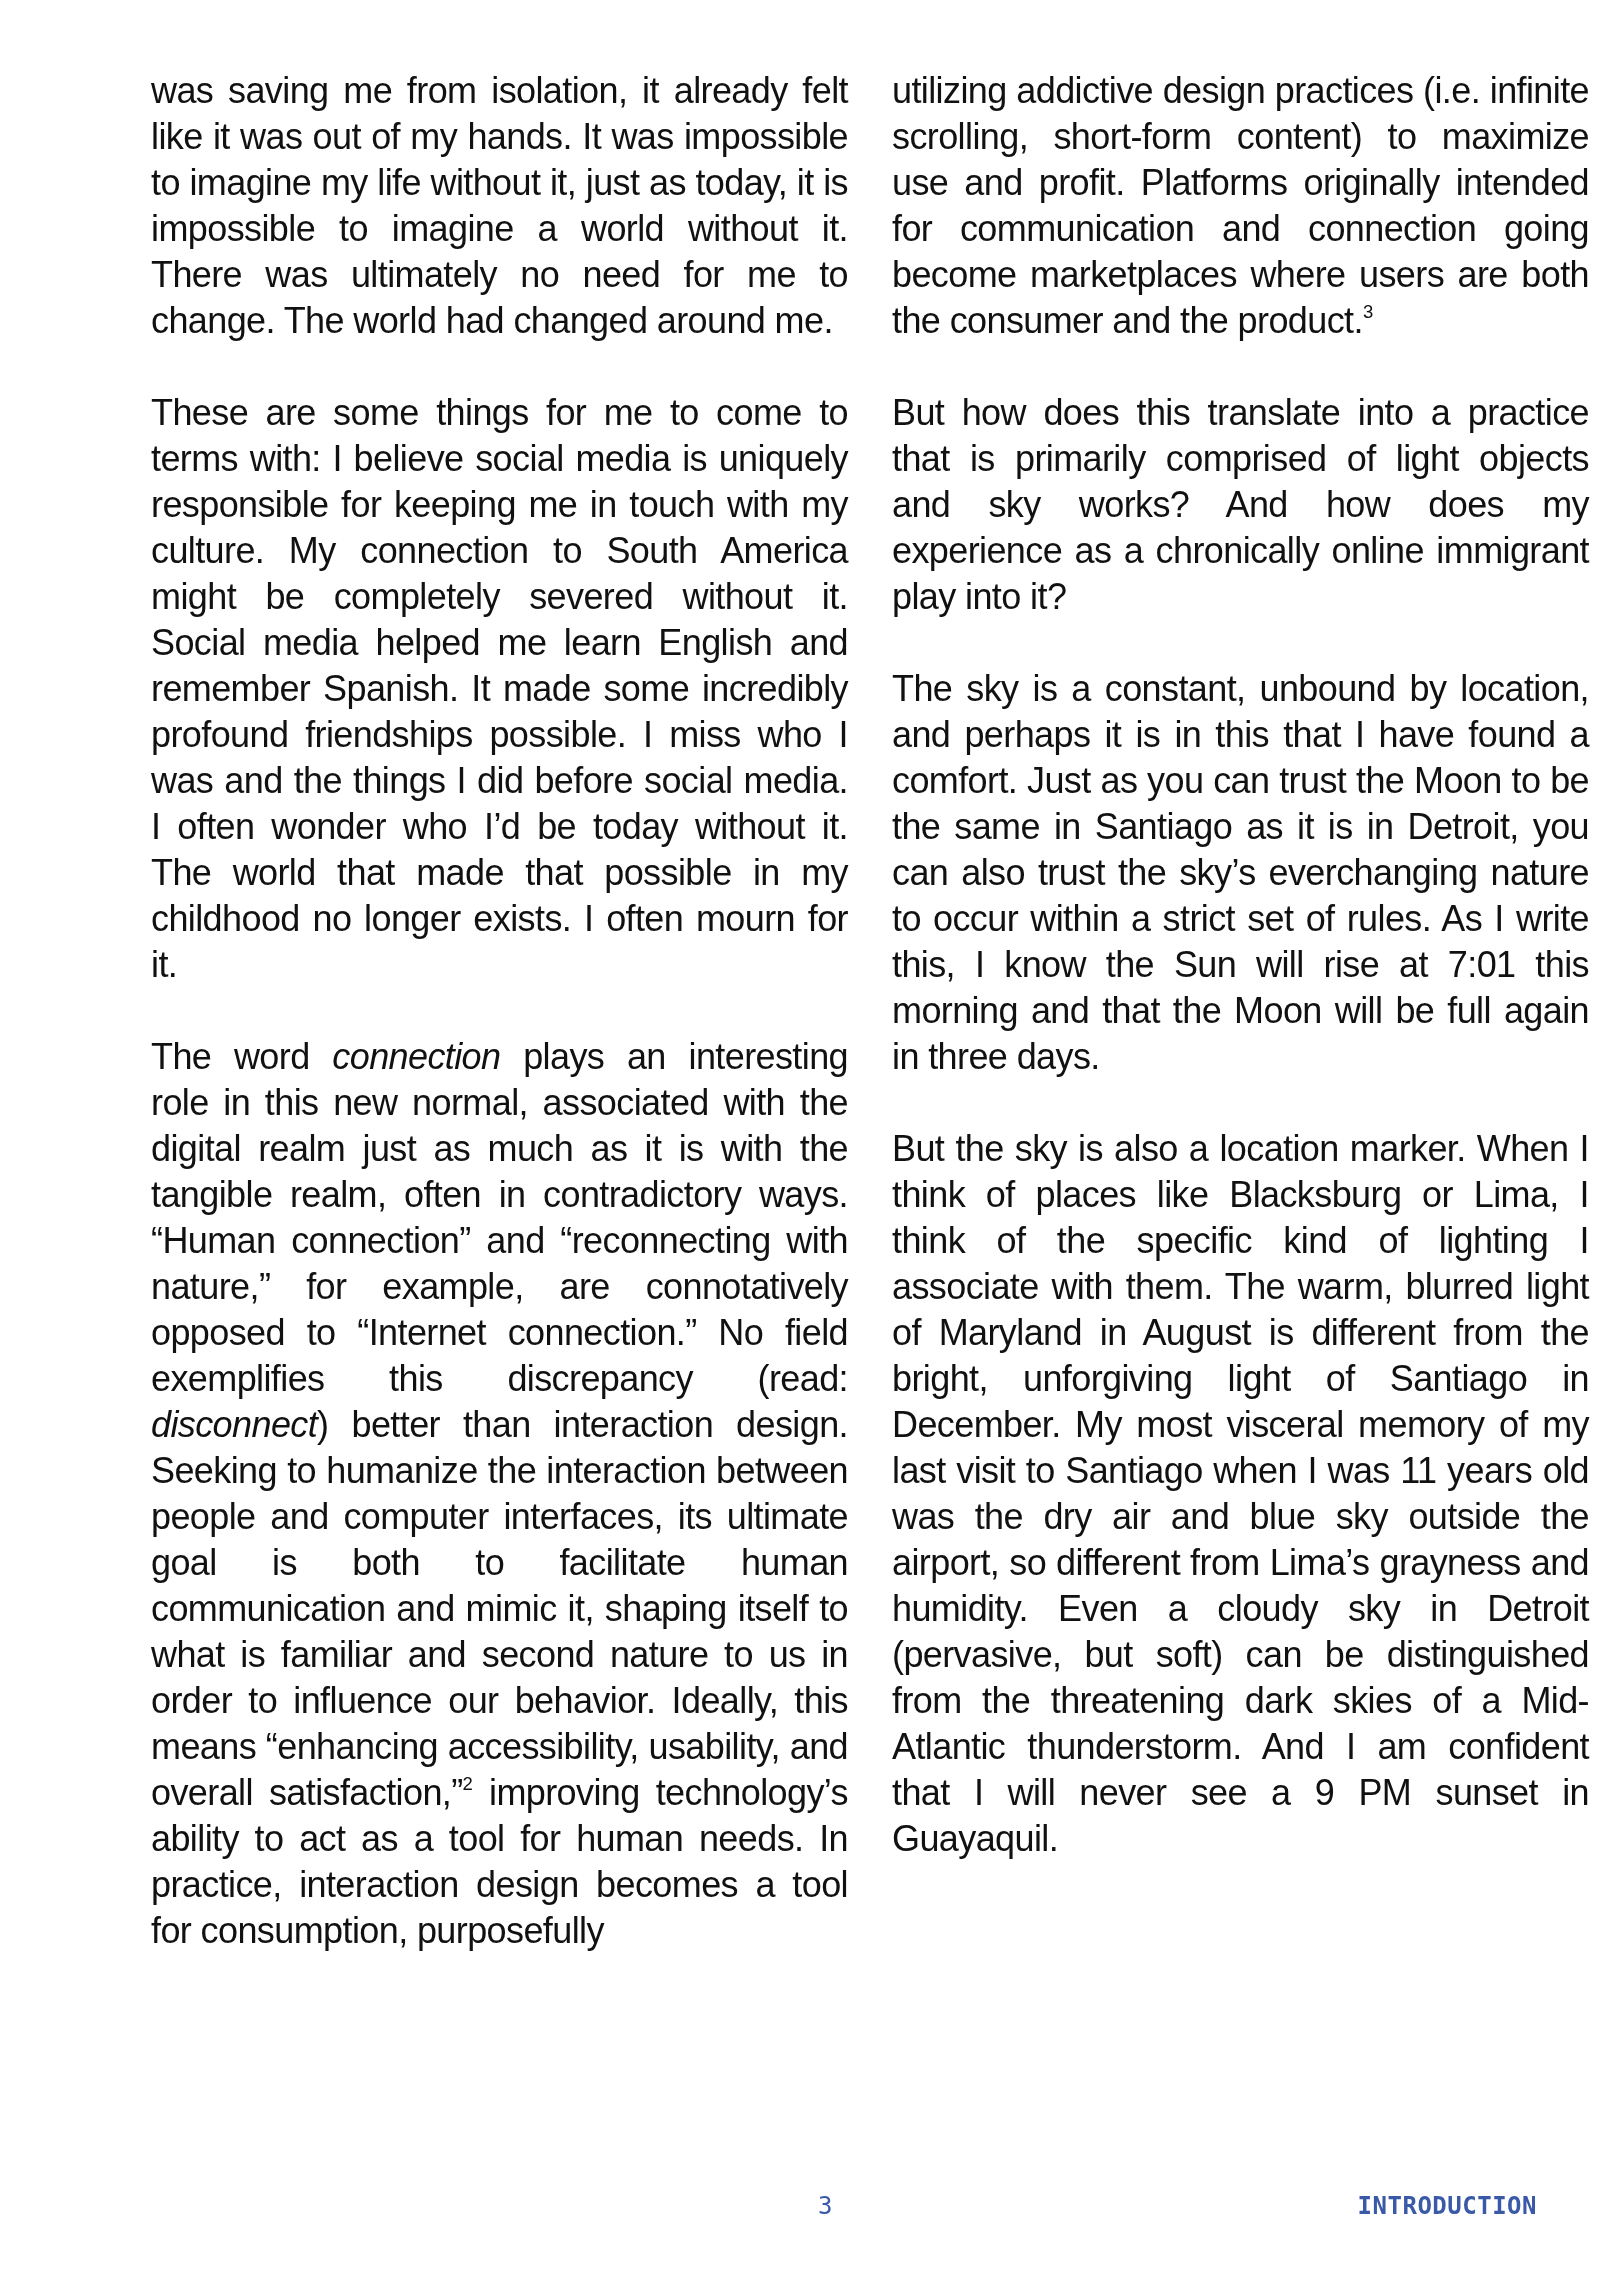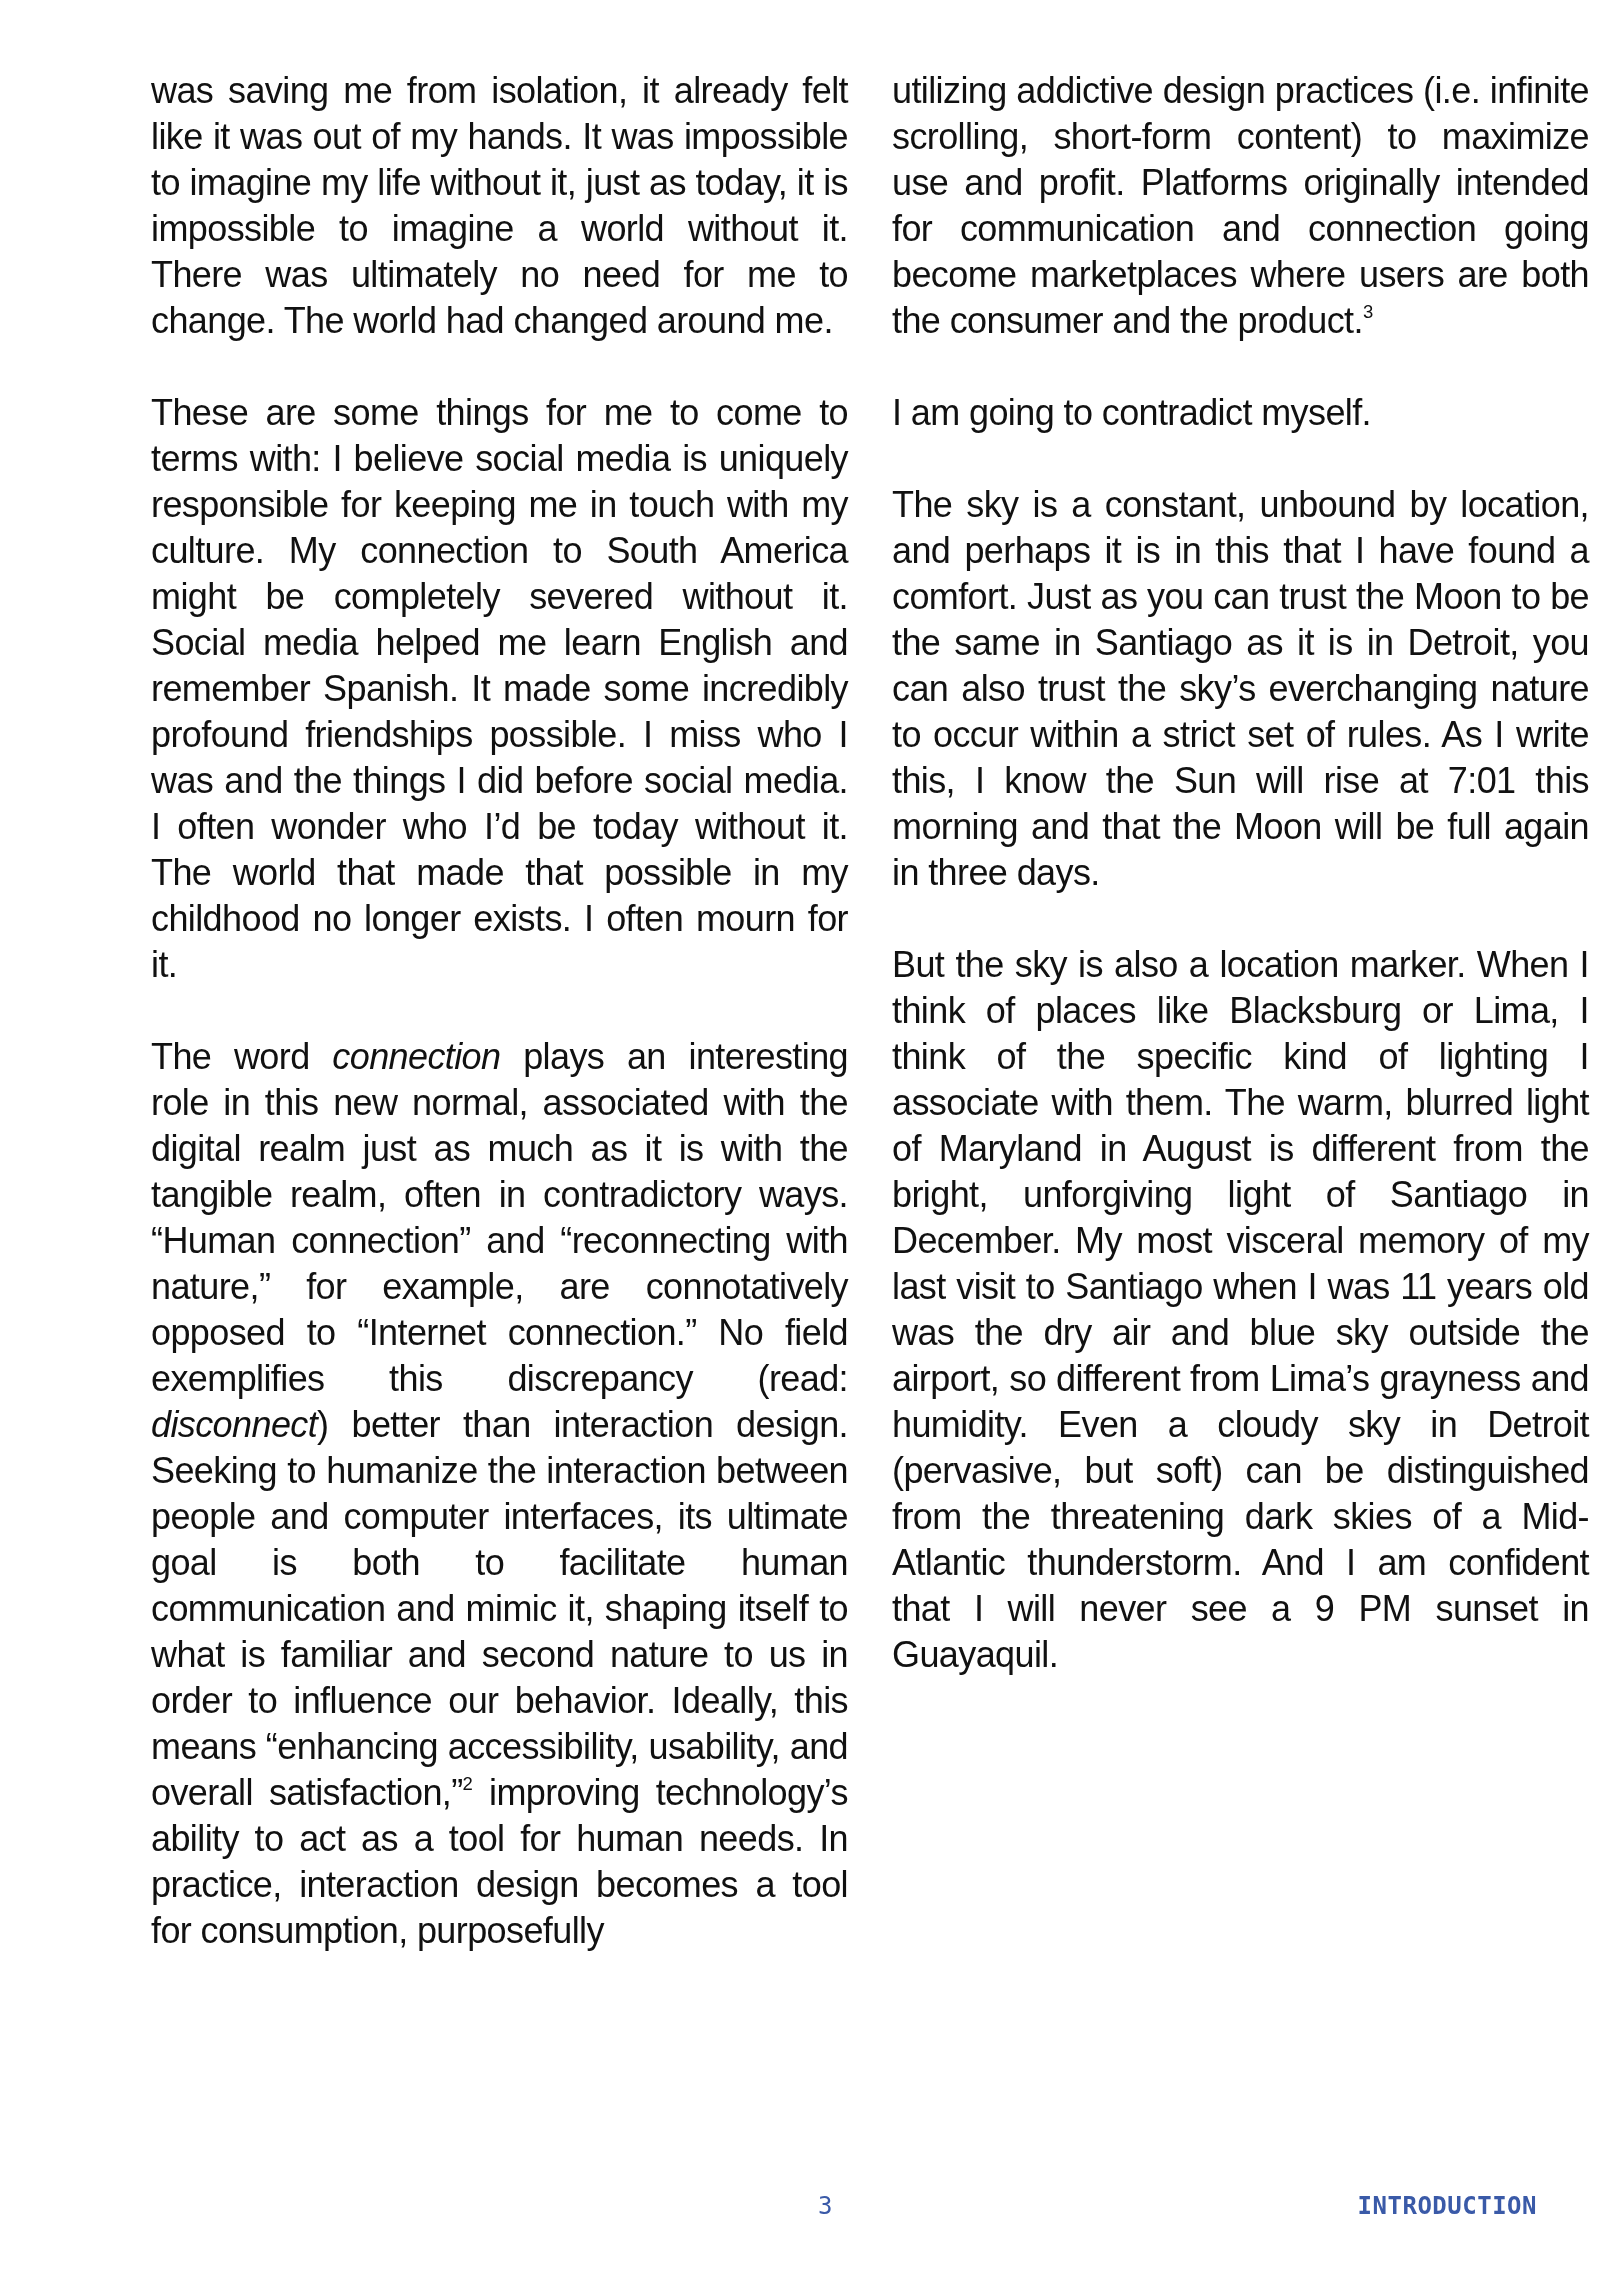--- a/index.html
+++ b/index.html
@@ -75,21 +75,21 @@
     <p class="para">
       <span>The word </span><em>connection</em><span> plays an interesting role in this new normal, associated with the digital realm just as much as it is with the tangible realm, often in contradictory ways. “Human connection” and “reconnecting with nature,” for example, are connotatively opposed to “Internet connection.” No field exemplifies this discrepancy (read: </span><em>disconnect</em><span>) better than interaction design. Seeking to humanize the interaction between people and computer interfaces, its ultimate goal is both to facilitate human communication and mimic it, shaping itself to what is familiar and second nature to us in order to influence our behavior. Ideally, this means “enhancing accessibility, usability, and overall satisfaction,”</span><sup class="fn">2</sup><span> improving technology’s ability to act as a tool for human needs. In practice, interaction design becomes a tool for consumption, purposefully</span>
     </p>
   </div>
 
   <div class="column col-right">
     <p class="para">
       <span>utilizing addictive design practices (i.e. infinite scrolling, short-form content) to maximize use and profit. Platforms originally intended for communication and connection going become marketplaces where users are both the consumer and the product.</span><sup class="fn">3</sup>
     </p>
     <p class="para">
-      <span>I am going to contradict myself.</span>
+      <span>But how does this translate into a practice that is primarily comprised of light objects and sky works? And how does my experience as a chronically online immigrant play into it?</span>
     </p>
     <p class="para">
       <span>The sky is a constant, unbound by location, and perhaps it is in this that I have found a comfort. Just as you can trust the Moon to be the same in Santiago as it is in Detroit, you can also trust the sky’s everchanging nature to occur within a strict set of rules. As I write this, I know the Sun will rise at 7:01 this morning and that the Moon will be full again in three days.</span>
     </p>
     <p class="para">
       <span>But the sky is also a location marker. When I think of places like Blacksburg or Lima, I think of the specific kind of lighting I associate with them. The warm, blurred light of Maryland in August is different from the bright, unforgiving light of Santiago in December. My most visceral memory of my last visit to Santiago when I was 11 years old was the dry air and blue sky outside the airport, so different from Lima’s grayness and humidity. Even a cloudy sky in Detroit (pervasive, but soft) can be distinguished from the threatening dark skies of a Mid-Atlantic thunderstorm. And I am confident that I will never see a 9 PM sunset in Guayaquil.</span>
     </p>
   </div>
 
   <div class="footer footer-page">3</div>

